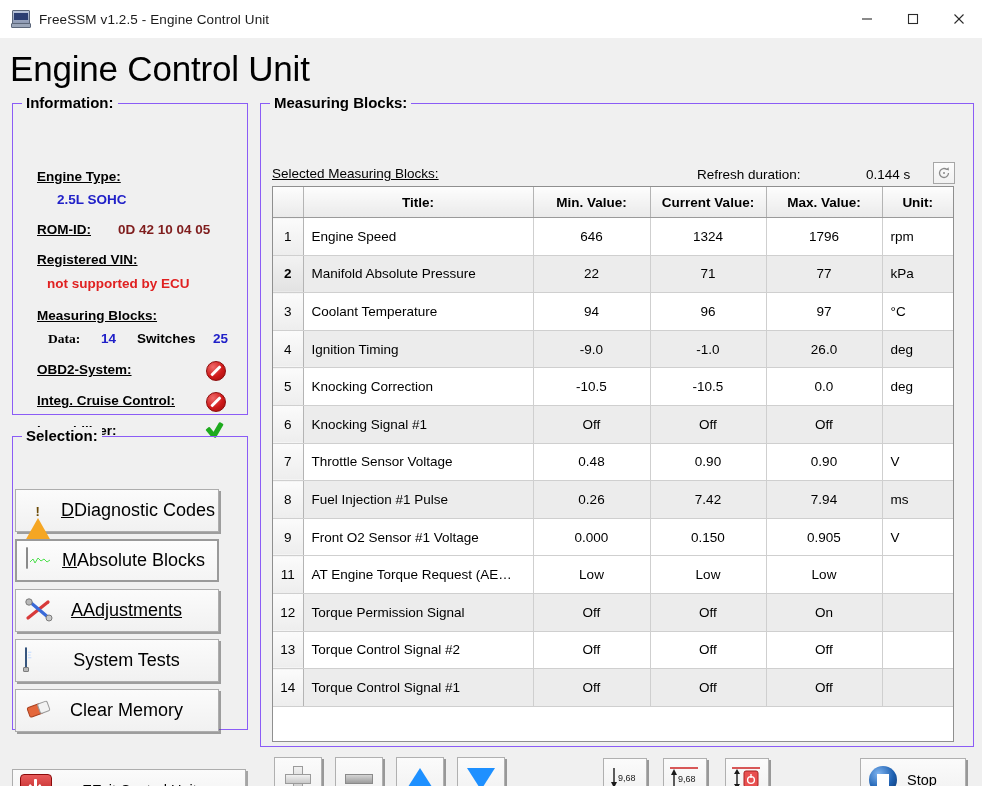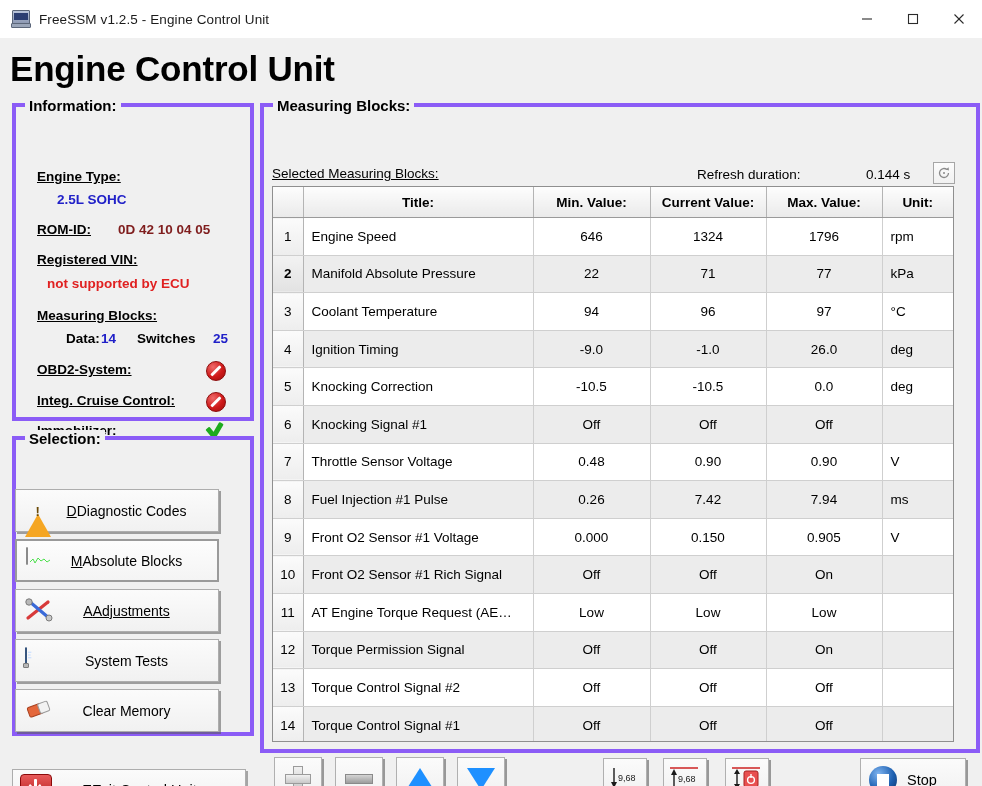--- a/index.html
+++ b/index.html
@@ -67,30 +67,30 @@
     position: absolute;
     left: 0; top: 38px;
     width: 982px; height: 748px;
     background: #f0f0f0;
   }
 
   .page-title {
     position: absolute;
     left: 10px; top: 11px;
     font-size: 35px;
-    font-weight: 700;
+    font-weight: 400;
     color: #000000;
     letter-spacing: -0.2px;
     white-space: nowrap;
   }
 
   
   .groupbox {
     position: absolute;
-    border: 4px solid #8b5cf6;
+    border: 1px solid #8b5cf6;
     background: transparent;
   }
   .groupbox > .gb-title {
     position: absolute;
     top: -10px; left: 9px;
     background: #f0f0f0;
     padding: 0 4px;
     font-size: 15px;
     font-weight: bold;
     color: #000;
@@ -154,21 +154,21 @@
   .sel-btn {
     position: absolute;
     left: 15px;
     width: 204px;
     height: 43px;
     background: linear-gradient(#fbfbfb, #f1f1f1);
     border: 1px solid #adadad;
     box-shadow: 2px 2px 0 rgba(90,90,90,0.55);
     display: flex;
     align-items: center;
-    font-size: 14px;
+    font-size: 18px;
     color: #000;
     box-sizing: border-box;
   }
   .sel-btn.selected {
     border: 2px solid #9a9a9a;
     background: linear-gradient(#fdfdfd, #f4f4f4);
     box-shadow: none;
   }
   .sel-btn .btn-ico {
     width: 30px; height: 26px;
@@ -470,21 +470,21 @@
   <div class="info-line lbl-ul" style="left:37px; top:131px;">Engine Type:</div>
   <div class="info-line val-blue" style="left:57px; top:154px;">2.5L SOHC</div>
 
   <div class="info-line lbl-ul" style="left:37px; top:184px;">ROM-ID:</div>
   <div class="info-line val-mag" style="left:118px; top:184px;">0D 42 10 04 05</div>
 
   <div class="info-line lbl-ul" style="left:37px; top:214px;">Registered VIN:</div>
   <div class="info-line val-red" style="left:47px; top:238px;">not supported by ECU</div>
 
   <div class="info-line lbl-ul" style="left:37px; top:270px;">Measuring Blocks:</div>
-  <div class="info-line val-plain" style="left:66px; top:293px;">Data:</div>
+  <div class="info-line val-plain" style="left:48px; top:293px;font-family:Liberation Serif, serif;">Data:</div>
   <div class="info-line val-blue" style="left:101px; top:293px;">14</div>
   <div class="info-line val-plain" style="left:137px; top:293px;">Switches</div>
   <div class="info-line val-blue" style="left:213px; top:293px;">25</div>
 
   <div class="info-line lbl-ul" style="left:37px; top:324px;">OBD2-System:</div>
   <div style="position:absolute; left:206px; top:323px;"><span class="icon-forbid"></span></div>
 
   <div class="info-line lbl-ul" style="left:37px; top:355px;">Integ. Cruise Control:</div>
   <div style="position:absolute; left:206px; top:354px;"><span class="icon-forbid"></span></div>
 
@@ -659,28 +659,20 @@
             <td>ms</td>
           </tr>
           <tr class="odd">
             <td class="num">9</td>
             <td>Front O2 Sensor #1 Voltage</td>
             <td class="center">0.000</td>
             <td class="center">0.150</td>
             <td class="center">0.905</td>
             <td>V</td>
           </tr>
-          <tr class="even">
-            <td class="num">10</td>
-            <td>Front O2 Sensor #1 Rich Signal</td>
-            <td class="center">Off</td>
-            <td class="center">Off</td>
-            <td class="center">On</td>
-            <td></td>
-          </tr>
           <tr class="odd">
             <td class="num">11</td>
             <td>AT Engine Torque Request (AE…</td>
             <td class="center">Low</td>
             <td class="center">Low</td>
             <td class="center">Low</td>
             <td></td>
           </tr>
           <tr class="even">
             <td class="num">12</td>

